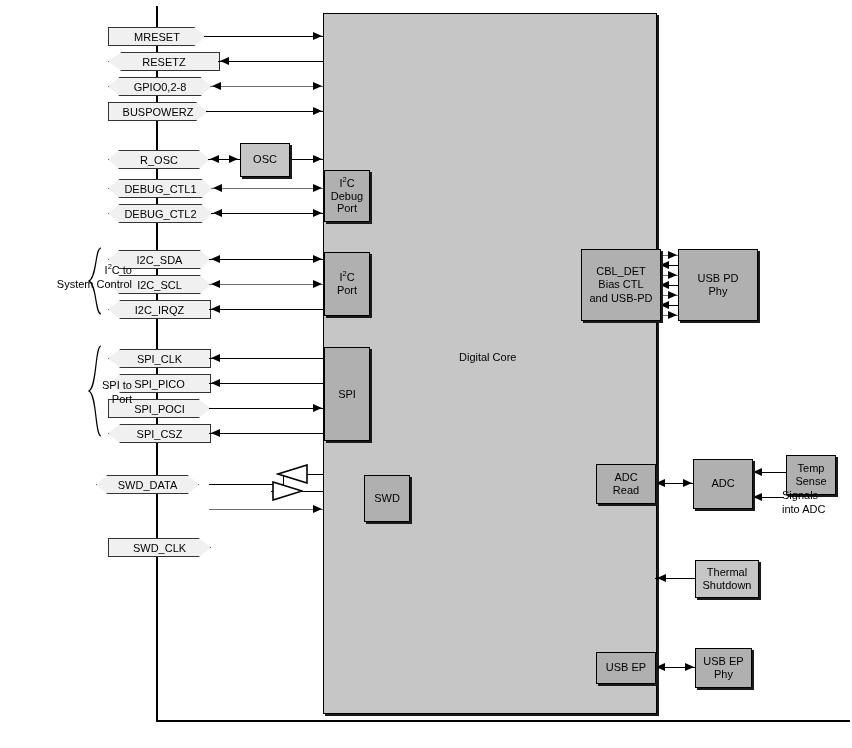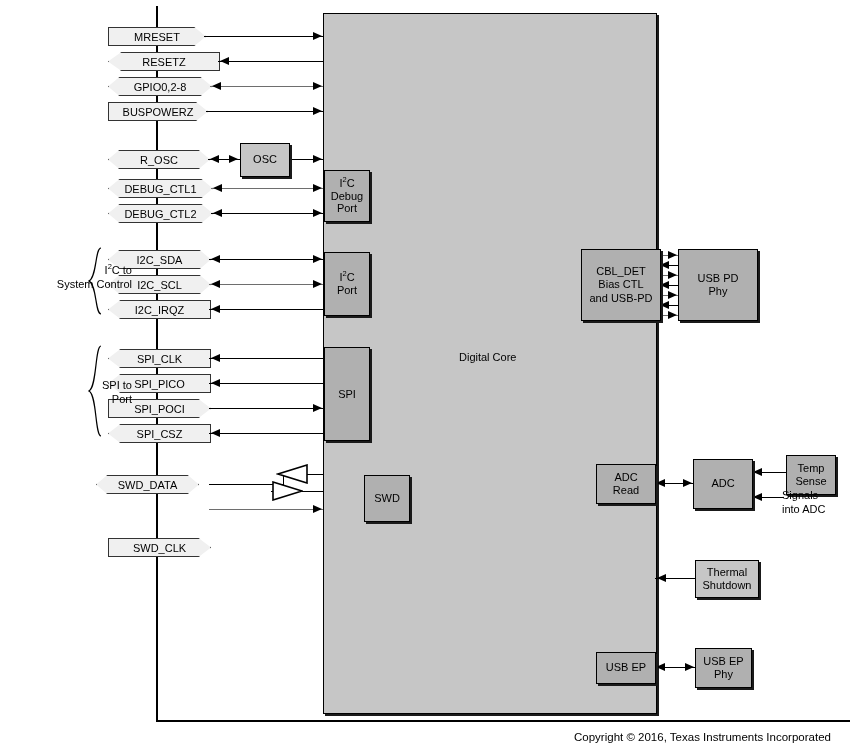--- a/index.html
+++ b/index.html
@@ -305,14 +305,13 @@
     <svg width="32" height="20" viewBox="0 0 32 20">
       <polygon points="2,1 2,19 31,10" fill="#ffffff" stroke="#000" stroke-width="1.6"></polygon>
     </svg>
   </div>
 
   <div class="side-note" style="left:782px;top:489px;">
     <div>Signals</div>
     <div>into ADC</div>
   </div>
 
-  <div class="copyright" style="left:574px;top:731px;">Copyright © 2016, Texas Instruments Incorporated</div>
 </div>
 
 </body></html>

